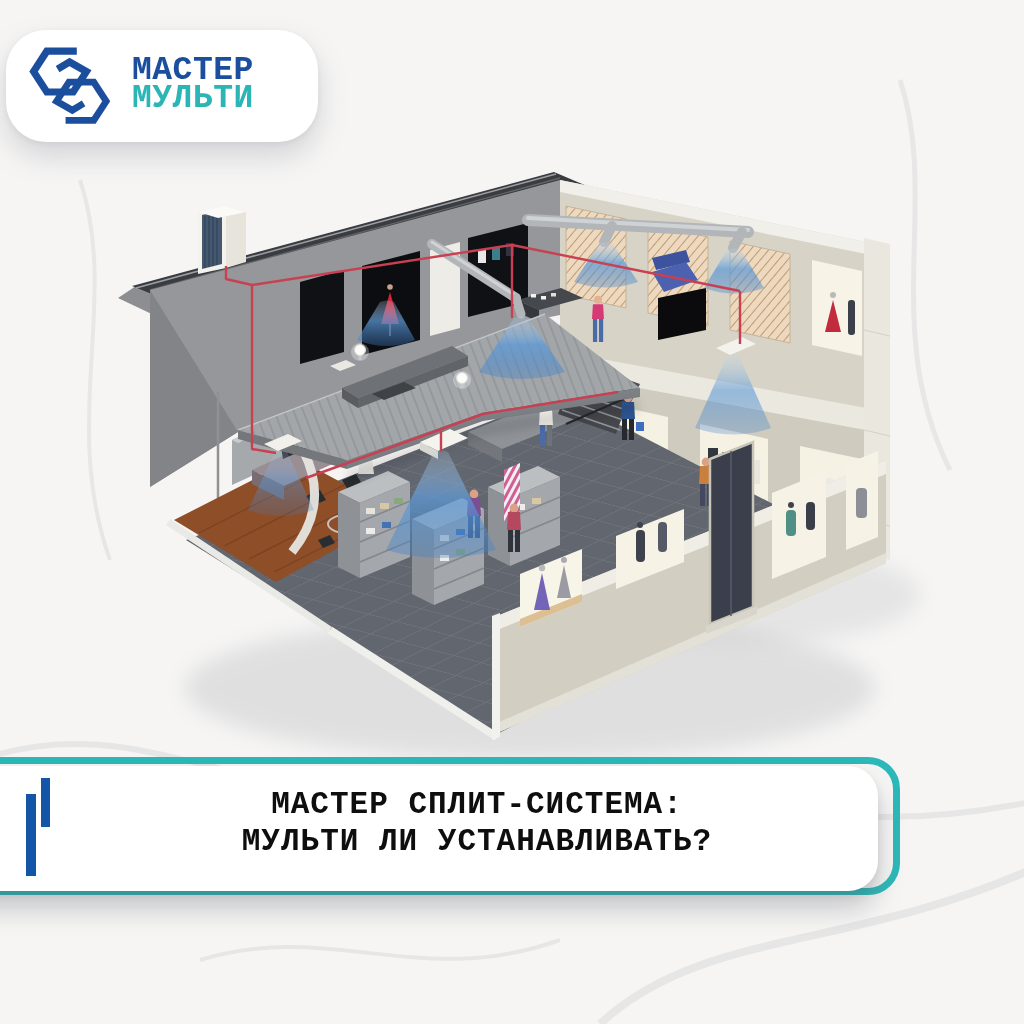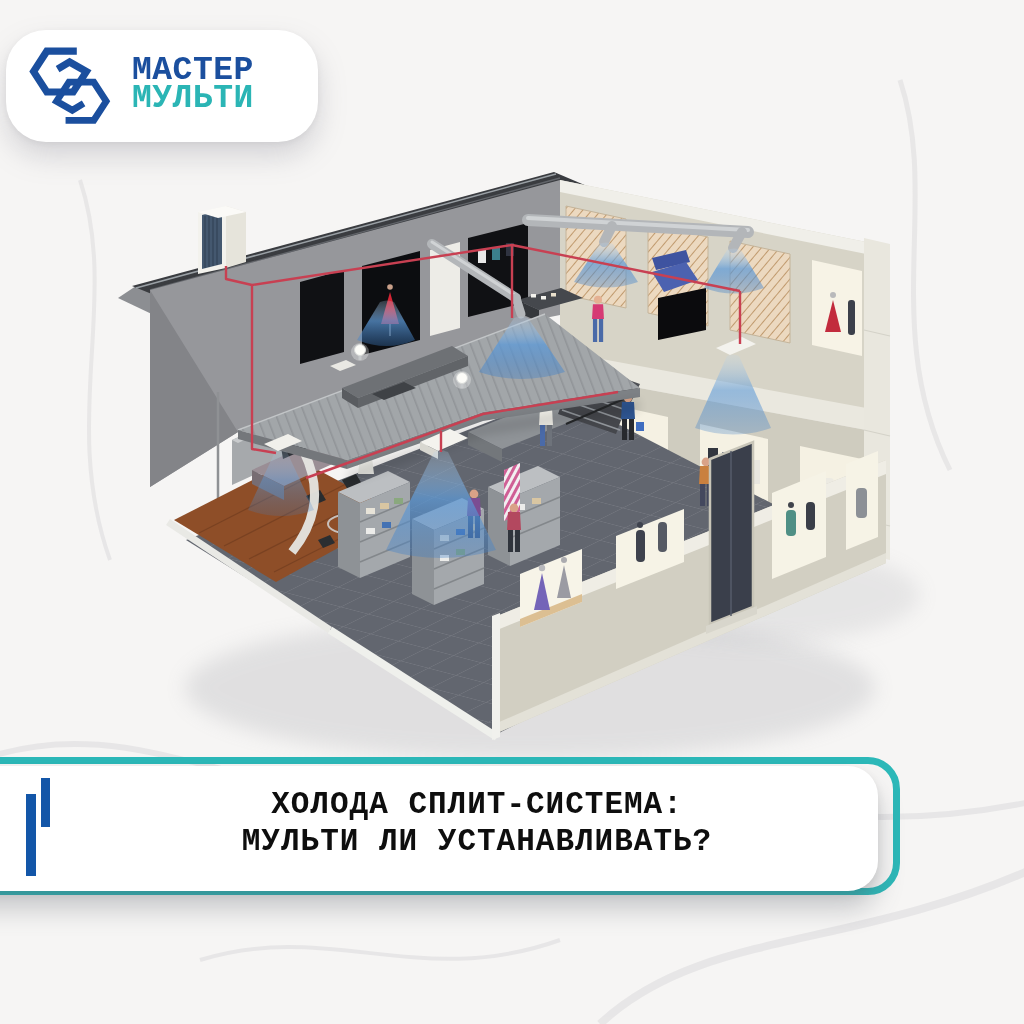--- a/index.html
+++ b/index.html
@@ -418,19 +418,19 @@
       <span class="logo-line2">МУЛЬТИ</span>
     </div>
   </div>
 
   <div>
     <div class="banner-frame"></div>
     <div class="banner-card">
       <div class="accent-bar bar1"></div>
       <div class="accent-bar bar2"></div>
       <div class="banner-text">
-        <div>ХОЛОДА СПЛИТ-СИСТЕМА:</div>
+        <div>МАСТЕР СПЛИТ-СИСТЕМА:</div>
         <div>МУЛЬТИ ЛИ УСТАНАВЛИВАТЬ?</div>
       </div>
     </div>
   </div>
 
 </div>
 
 </body></html>

